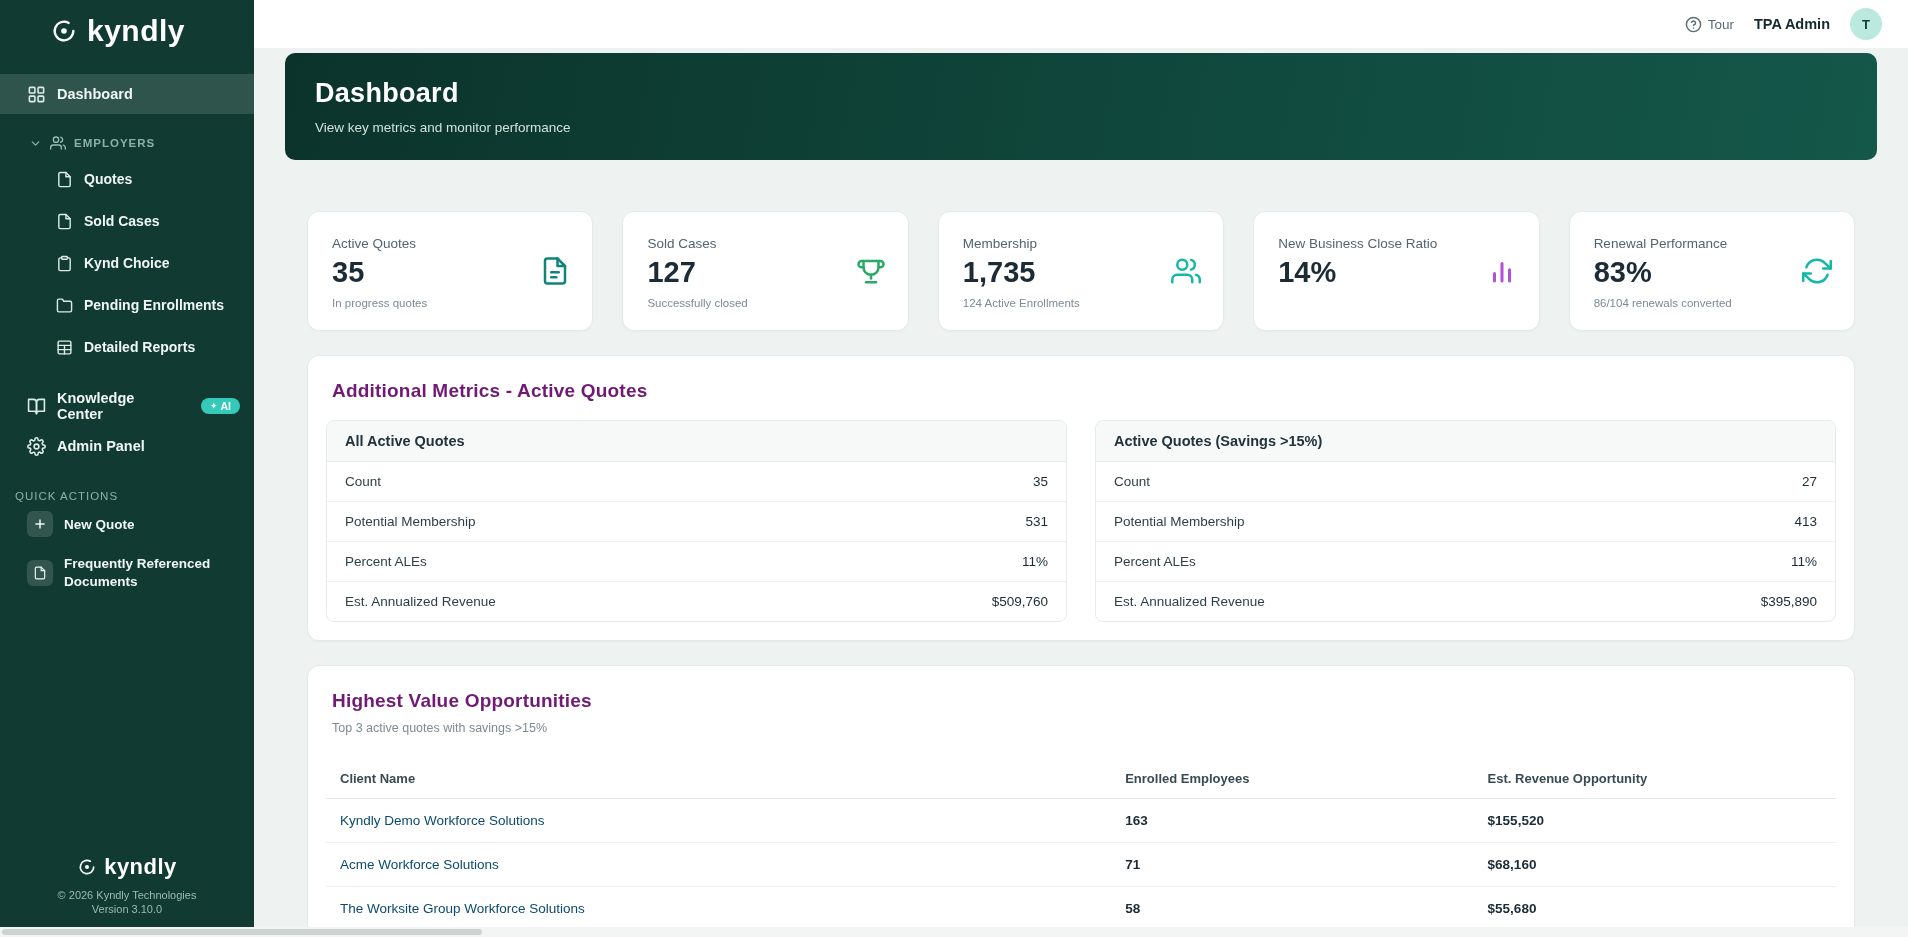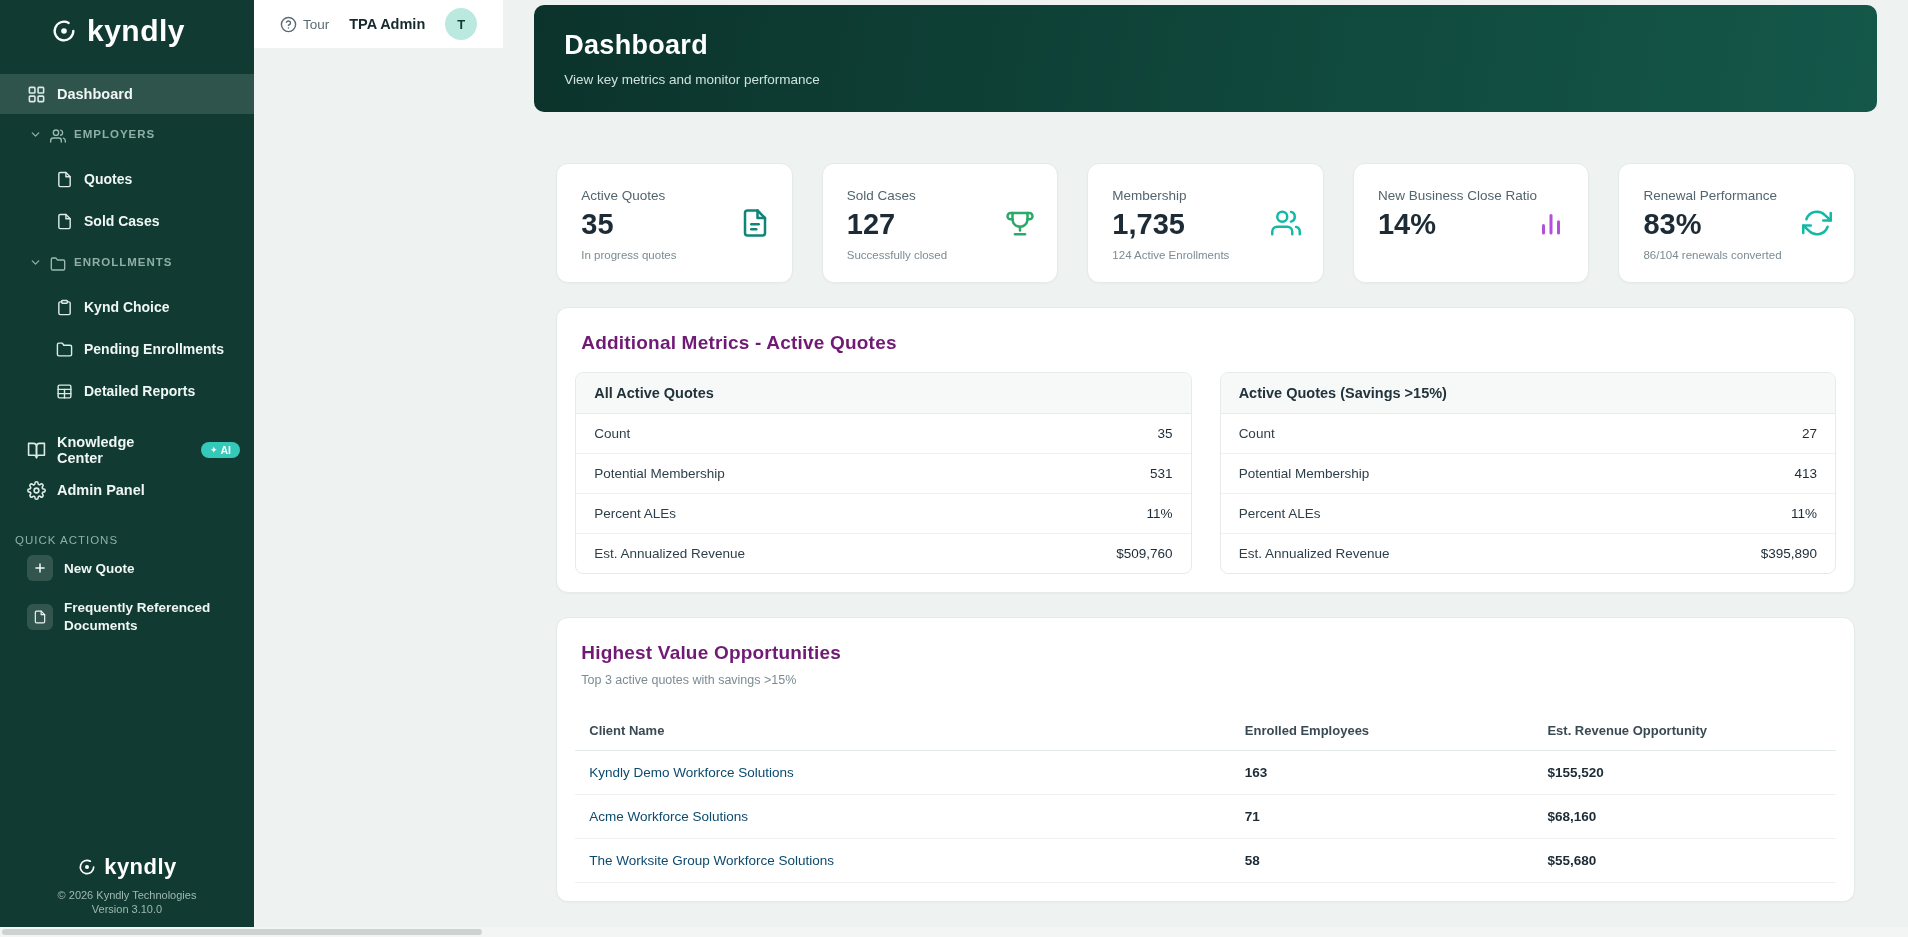--- a/index.html
+++ b/index.html
@@ -11,41 +11,41 @@
   .sidebar{width:254px;background:#113b32;color:#e8f0ed;display:flex;flex-direction:column;flex-shrink:0}
   .logo-row{display:flex;align-items:center;gap:9px;padding:14px 16px 0 50px}
   .logo-mark{width:28px;height:28px;color:#fff}
   .logo-text{font-size:30px;font-weight:700;color:#fff;letter-spacing:.5px}
   .nav{margin-top:26px;flex:1}
   .nav-item{display:flex;align-items:center;gap:11px;height:40px;padding:0 14px 0 27px;font-size:14.5px;font-weight:700;color:#f0f6f4;cursor:pointer}
   .nav-item.active{background:rgba(255,255,255,.13)}
   .nav-item .icn{width:19px;height:19px;flex-shrink:0;color:#dcebe6}
   .nav-item.sub{height:42px;padding-left:56px;font-size:14px}
   .nav-item.sub .icn{width:17px;height:17px}
-  .section-header{display:flex;align-items:flex-start;gap:8px;height:30px;margin-top:14px;padding:0 14px 0 29px;font-size:11.5px;font-weight:700;letter-spacing:1px;color:#8fafa6;cursor:pointer;text-transform:uppercase}
+  .section-header{display:flex;align-items:center;gap:8px;height:30px;margin-top:14px;padding:0 14px 0 29px;font-size:11.5px;font-weight:700;letter-spacing:1px;color:#8fafa6;cursor:pointer;text-transform:uppercase}
   .section-header .chev{width:13px;height:13px;color:#8fafa6}
   .section-header .icn{width:16px;height:16px;color:#9cbab1}
   .icn svg,.chev svg,.logo-mark svg{width:100%;height:100%;display:block}
   .kc-row{margin-top:18px}
   .ai-badge{display:inline-flex;align-items:center;gap:3px;background:#35c9ba;color:#fff;font-size:10.5px;font-weight:700;border-radius:10px;padding:3px 9px;margin-left:8px;line-height:1}
   .ai-badge .spark{font-size:9px}
   .qa-label{margin-top:24px;padding-left:15px;font-size:11.5px;font-weight:400;letter-spacing:1px;color:#8fafa6;text-transform:uppercase}
   .qa-item{display:flex;align-items:center;gap:11px;padding:9px 14px 9px 27px;font-size:13.5px;font-weight:700;color:#f0f6f4;cursor:pointer}
   .qa-box{width:26px;height:26px;border-radius:6px;background:rgba(255,255,255,.14);display:flex;align-items:center;justify-content:center;flex-shrink:0}
   .qa-box .icn{width:14px;height:14px}
   .qa-item .two-line{line-height:1.35;max-width:150px}
   .sidebar-footer{margin-top:auto;padding-bottom:22px;text-align:center}
   .footer-logo{display:flex;align-items:center;justify-content:center;gap:7px}
   .footer-logo .logo-mark{width:20px;height:20px}
   .footer-logo .logo-text{font-size:22px}
   .footer-copy{margin-top:9px;font-size:11px;color:#9fb8b0}
   .footer-ver{margin-top:2px;font-size:11px;color:#9fb8b0}
 
   
-  .main{flex:1;display:flex;flex-direction:row;min-width:0}
+  .main{flex:1;display:flex;flex-direction:column;min-width:0}
   .topbar{height:48px;background:#fff;display:flex;align-items:center;justify-content:flex-end;gap:20px;padding:0 26px;flex-shrink:0}
   .tour{display:flex;align-items:center;gap:6px;font-size:13.5px;color:#5a6b74;cursor:pointer}
   .tour .icn{width:17px;height:17px}
   .user-name{font-size:14.5px;font-weight:700;color:#16292f}
   .avatar{width:32px;height:32px;border-radius:50%;background:#bce9df;color:#0f3c32;font-size:13px;font-weight:700;display:flex;align-items:center;justify-content:center;cursor:pointer}
 
   .content{flex:1;padding:5px 31px 0;overflow:hidden}
   .banner{height:107px;border-radius:10px;background:linear-gradient(100deg,#0b332b 0%,#14584a 100%);color:#fff;padding:0 30px;display:flex;flex-direction:column;justify-content:center}
   .banner h1{font-size:27px;font-weight:700;letter-spacing:.3px}
   .banner p{font-size:13.5px;color:#cfe2dc;margin-top:11px}
@@ -136,33 +136,20 @@
       <div class="nav-item sub">
         <span class="icn">
           <svg viewBox="0 0 24 24" fill="none" stroke="currentColor" stroke-width="2" stroke-linecap="round" stroke-linejoin="round">
               <path d="M14 2H6a2 2 0 0 0-2 2v16a2 2 0 0 0 2 2h12a2 2 0 0 0 2-2V8z"></path>
               <polyline points="14 2 14 8 20 8"></polyline>
             </svg>
         </span>
         <span>Sold Cases</span>
       </div>
 
-      <div class="section-header">
-        <span class="chev">
-          <svg viewBox="0 0 24 24" fill="none" stroke="currentColor" stroke-width="2.4" stroke-linecap="round" stroke-linejoin="round">
-              <polyline points="6 9 12 15 18 9"></polyline>
-            </svg>
-        </span>
-        <span class="icn">
-          <svg viewBox="0 0 24 24" fill="none" stroke="currentColor" stroke-width="2" stroke-linecap="round" stroke-linejoin="round">
-              <path d="M22 19a2 2 0 0 1-2 2H4a2 2 0 0 1-2-2V5a2 2 0 0 1 2-2h5l2 3h9a2 2 0 0 1 2 2z"></path>
-            </svg>
-        </span>
-        <span>ENROLLMENTS</span>
-      </div>
       <div class="nav-item sub">
         <span class="icn">
           <svg viewBox="0 0 24 24" fill="none" stroke="currentColor" stroke-width="2" stroke-linecap="round" stroke-linejoin="round">
               <path d="M16 4h2a2 2 0 0 1 2 2v14a2 2 0 0 1-2 2H6a2 2 0 0 1-2-2V6a2 2 0 0 1 2-2h2"></path>
               <rect x="8" y="2" width="8" height="4" rx="1"></rect>
             </svg>
         </span>
         <span>Kynd Choice</span>
       </div>
       <div class="nav-item sub">

